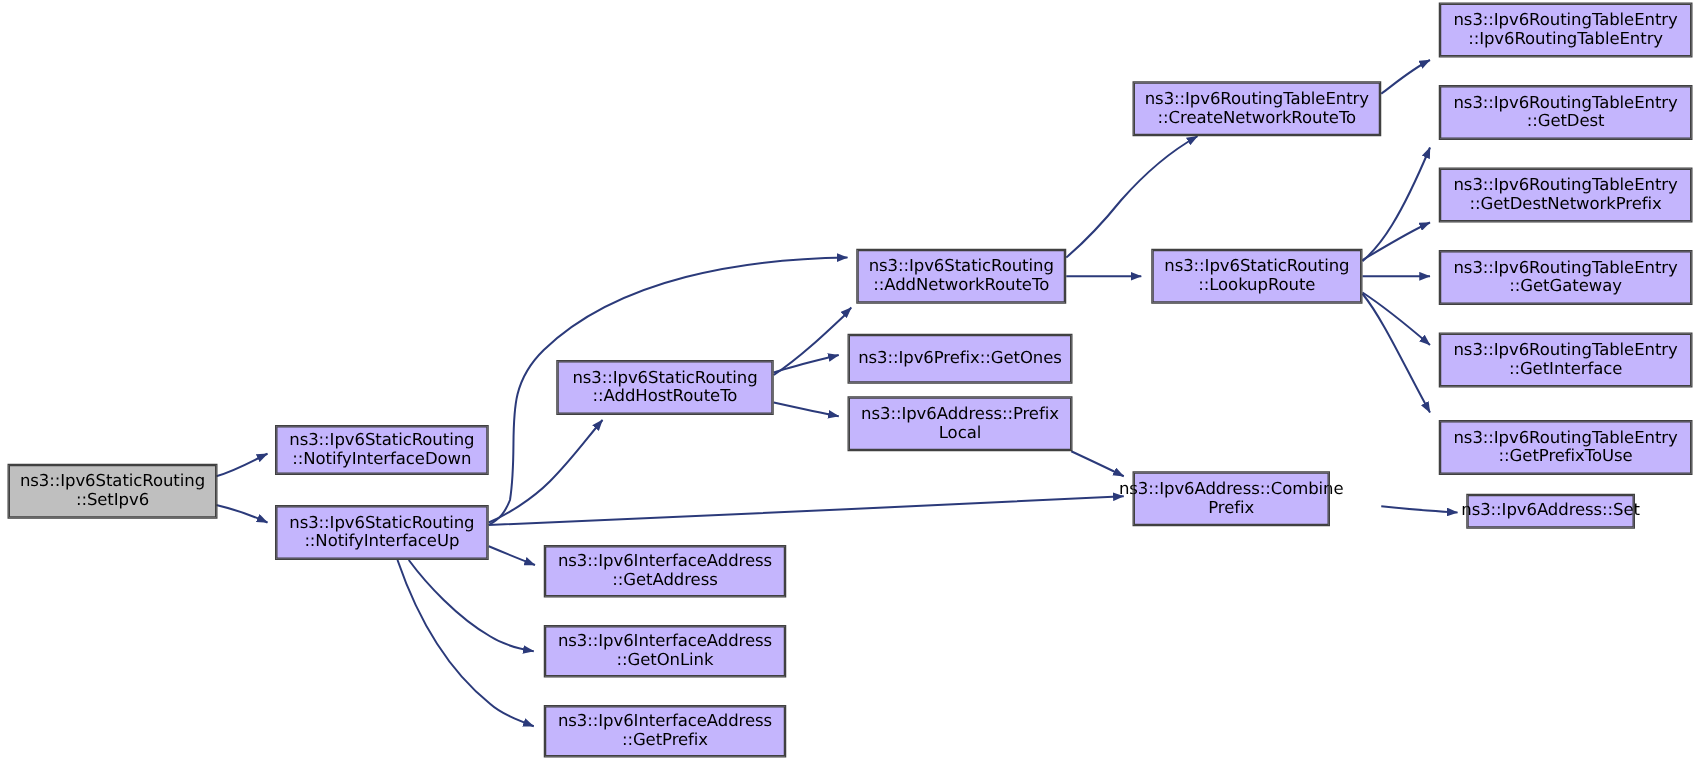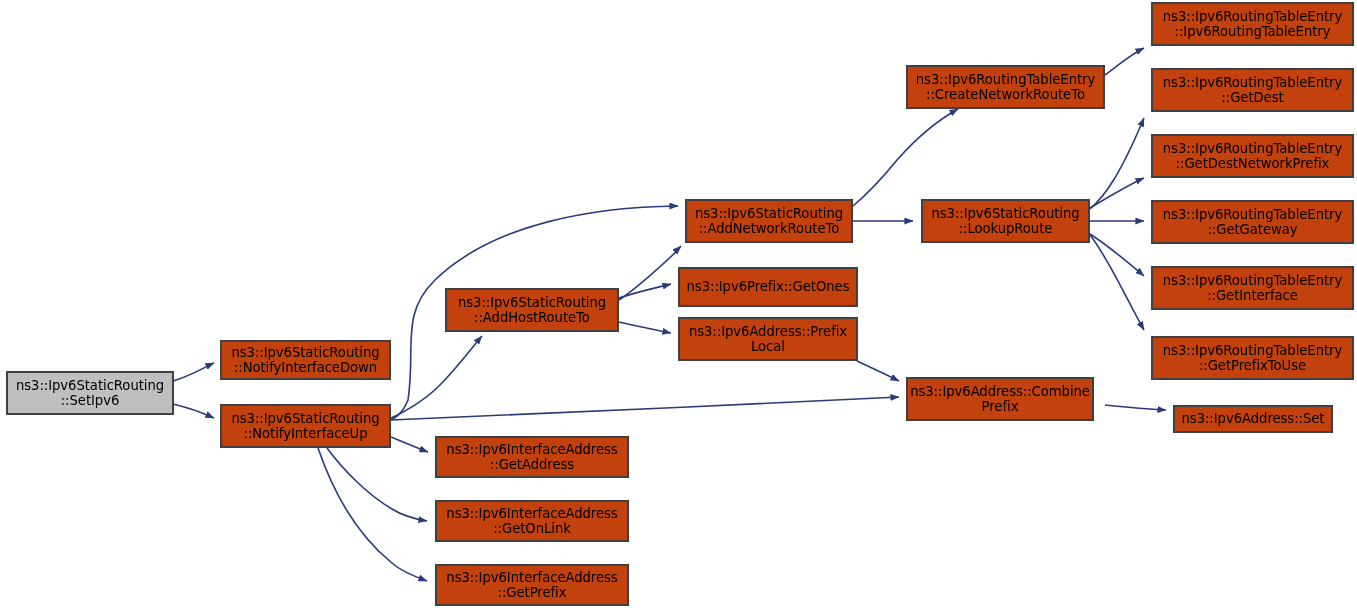--- a/index.html
+++ b/index.html
@@ -23,21 +23,21 @@
     height: 613px;
     pointer-events: none;
   }
   .node {
     position: absolute;
     box-sizing: border-box;
     display: flex;
     align-items: center;
     justify-content: center;
     text-align: center;
-    background: #c2410c;
+    background: #c4b5fd;
     border: 1px solid #404040;
     outline: 1px solid #404040;
     color: #000000;
     font-size: 13.2px;
     line-height: 15.5px;
     letter-spacing: -0.05px;
     white-space: pre-line;
     z-index: 5;
   }
   .node.highlight {
@@ -99,29 +99,29 @@
 ::GetPrefix</span></div>
       <div class="node" style="left: 686px; top: 200px; width: 166px; height: 42px;"><span>ns3::Ipv6StaticRouting
 ::AddNetworkRouteTo</span></div>
       <div class="node" style="left: 679px; top: 268px; width: 178px; height: 38px;"><span>ns3::Ipv6Prefix::GetOnes</span></div>
       <div class="node" style="left: 679px; top: 318px; width: 178px; height: 42px;"><span>ns3::Ipv6Address::Prefix
 Local</span></div>
       <div class="node" style="left: 907px; top: 66px; width: 197px; height: 42px;"><span>ns3::Ipv6RoutingTableEntry
 ::CreateNetworkRouteTo</span></div>
       <div class="node" style="left: 922px; top: 200px; width: 167px; height: 42px;"><span>ns3::Ipv6StaticRouting
 ::LookupRoute</span></div>
-      <div class="node" style="left: 907px; top: 378px; width: 186px; height: 42px; align-items: center;"><span>ns3::Ipv6Address::Combine
+      <div class="node" style="left: 907px; top: 378px; width: 156px; height: 42px; align-items: center;"><span>ns3::Ipv6Address::Combine
 Prefix</span></div>
       <div class="node" style="left: 1152px; top: 3px; width: 201px; height: 42px;"><span>ns3::Ipv6RoutingTableEntry
 ::Ipv6RoutingTableEntry</span></div>
       <div class="node" style="left: 1152px; top: 69px; width: 201px; height: 42px;"><span>ns3::Ipv6RoutingTableEntry
 ::GetDest</span></div>
       <div class="node" style="left: 1152px; top: 135px; width: 201px; height: 42px;"><span>ns3::Ipv6RoutingTableEntry
 ::GetDestNetworkPrefix</span></div>
       <div class="node" style="left: 1152px; top: 201px; width: 201px; height: 42px;"><span>ns3::Ipv6RoutingTableEntry
 ::GetGateway</span></div>
       <div class="node" style="left: 1152px; top: 267px; width: 201px; height: 42px;"><span>ns3::Ipv6RoutingTableEntry
 ::GetInterface</span></div>
       <div class="node" style="left: 1152px; top: 337px; width: 201px; height: 42px;"><span>ns3::Ipv6RoutingTableEntry
 ::GetPrefixToUse</span></div>
-      <div class="node" style="left: 1174px; top: 406px; width: 158px; height: 26px;"><span>ns3::Ipv6Address::Set</span></div>
+      <div class="node" style="left: 1174px; top: 396px; width: 133px; height: 26px;"><span>ns3::Ipv6Address::Set</span></div>
     </div>
 </div>
 
 </body></html>

